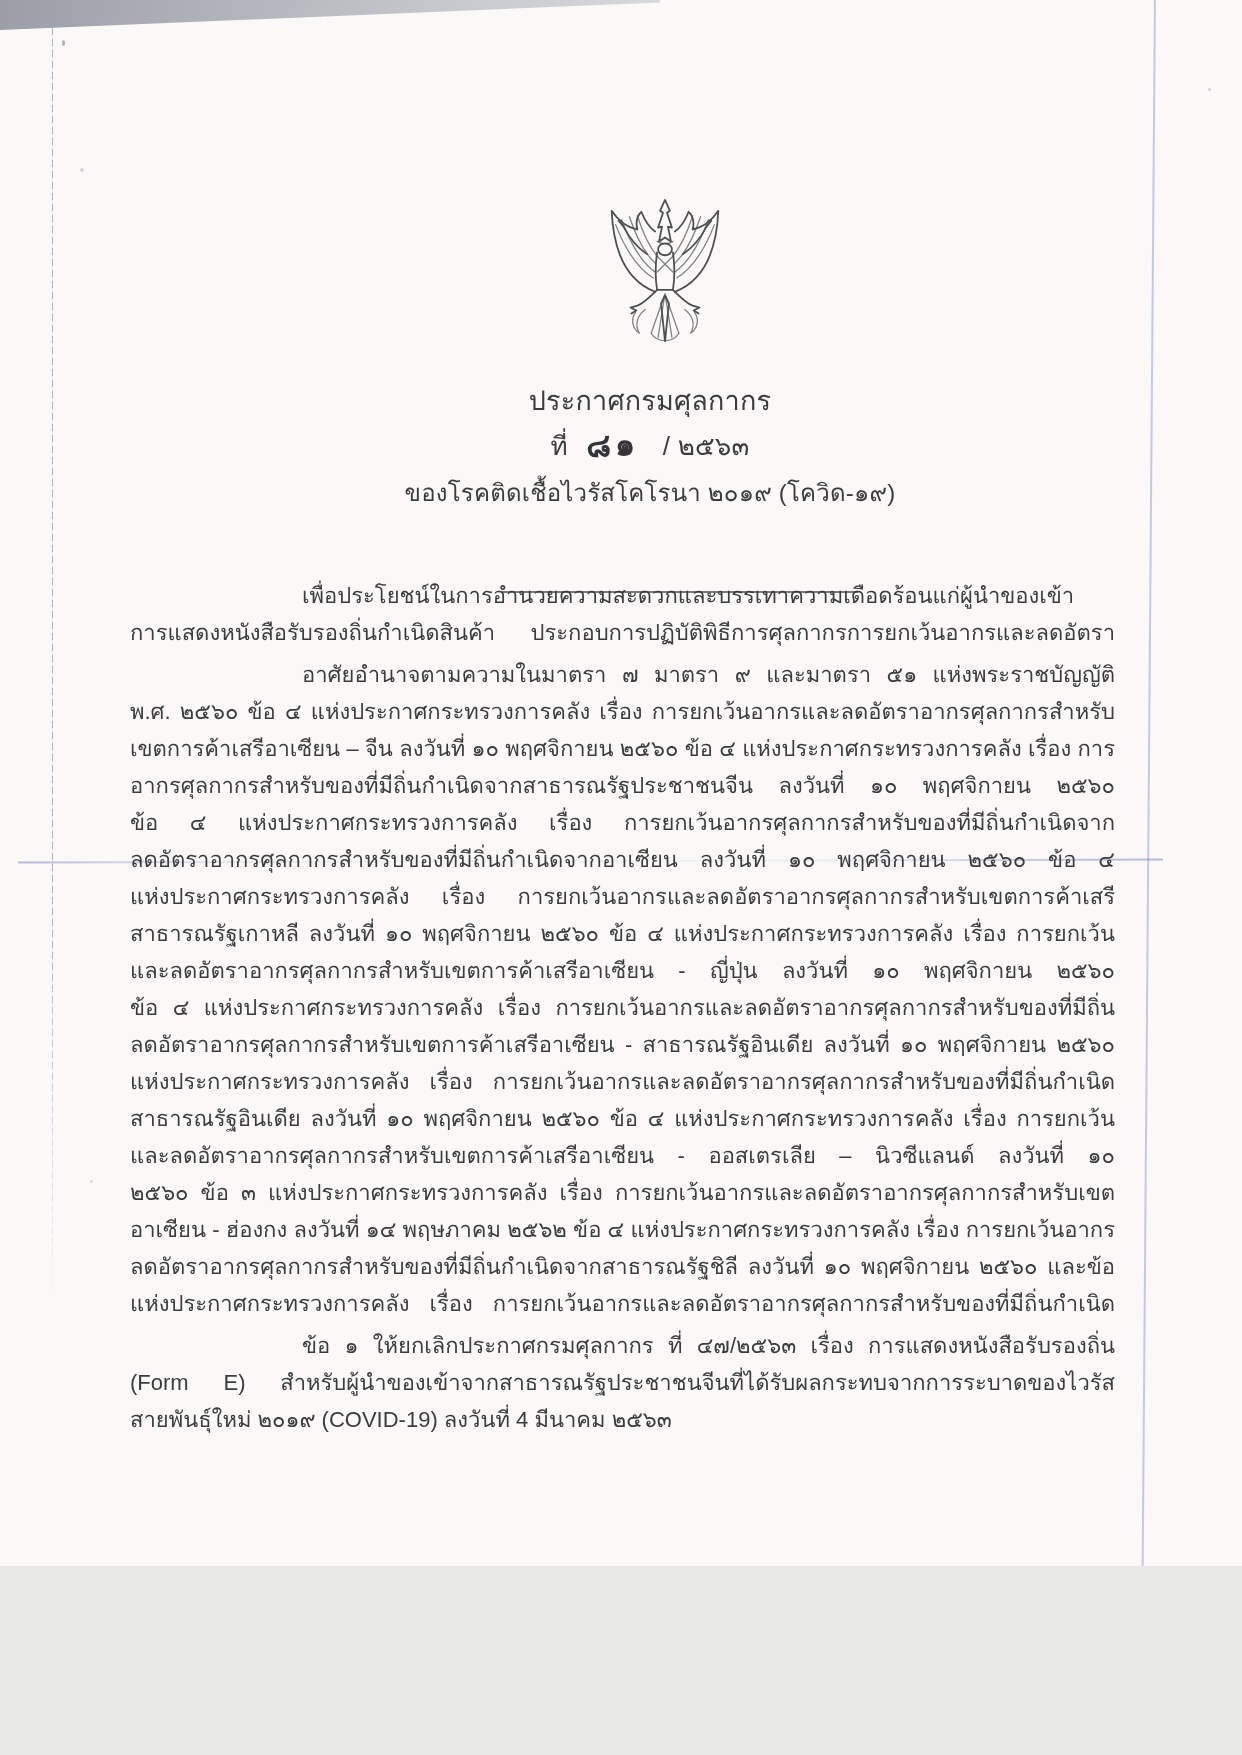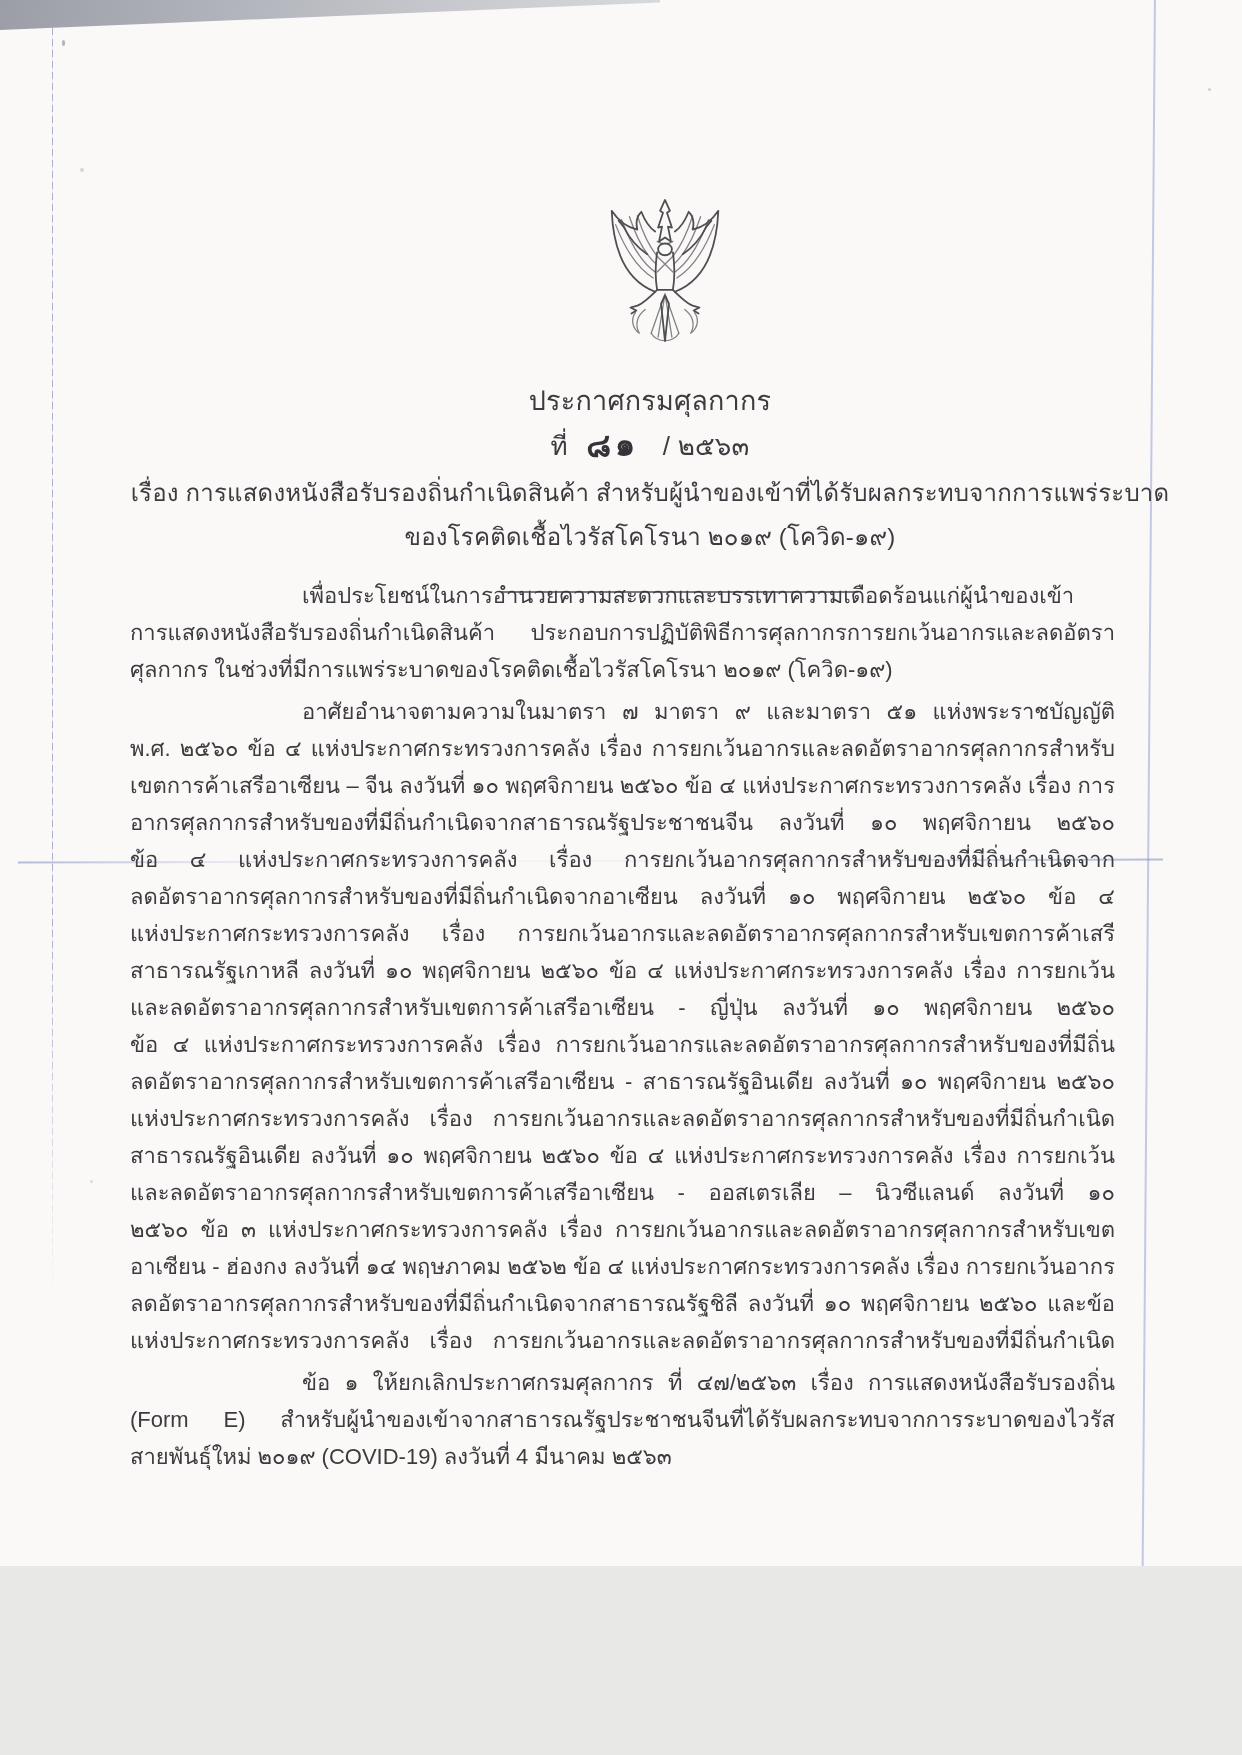--- a/index.html
+++ b/index.html
@@ -152,30 +152,28 @@
       <path class="soft" d="M60 116 C52 122 49 131 54 140 C47 135 45 126 50 119"></path>
       <path class="soft" d="M100 116 C108 122 111 131 106 140 C113 135 115 126 110 119"></path>
     </svg>
   </div>
 
   <div class="header">
     <div>ประกาศกรมศุลกากร</div>
     <div class="doc-number">
       <span>ที่</span><span class="hand">๘๑</span><span class="year">/ ๒๕๖๓</span>
     </div>
-    <div class="subject">เรื่อง การแสดงหนังสือรับรองถิ่นกำเนิดสินค้า สำหรับผู้นำของเข้าที่ได้รับผลกระทบจากการแพร่ระบาด</div>
     <div class="subject">ของโรคติดเชื้อไวรัสโคโรนา ๒๐๑๙ (โควิด-๑๙)</div>
   </div>
 
   <div class="rule"></div>
 
   <div class="body-text">
       <div class="doc-line indent">เพื่อประโยชน์ในการอำนวยความสะดวกและบรรเทาความเดือดร้อนแก่ผู้นำของเข้าเกี่ยวกับ</div>
       <div class="doc-line">การแสดงหนังสือรับรองถิ่นกำเนิดสินค้า ประกอบการปฏิบัติพิธีการศุลกากรการยกเว้นอากรและลดอัตราอากร</div>
-      <div class="doc-line last">ศุลกากร ในช่วงที่มีการแพร่ระบาดของโรคติดเชื้อไวรัสโคโรนา ๒๐๑๙ (โควิด-๑๙)</div>
       <div class="doc-line indent">อาศัยอำนาจตามความในมาตรา ๗ มาตรา ๙ และมาตรา ๕๑ แห่งพระราชบัญญัติศุลกากร</div>
       <div class="doc-line">พ.ศ. ๒๕๖๐ ข้อ ๔ แห่งประกาศกระทรวงการคลัง เรื่อง การยกเว้นอากรและลดอัตราอากรศุลกากรสำหรับ</div>
       <div class="doc-line">เขตการค้าเสรีอาเซียน – จีน ลงวันที่ ๑๐ พฤศจิกายน ๒๕๖๐ ข้อ ๔ แห่งประกาศกระทรวงการคลัง เรื่อง การยกเว้น</div>
       <div class="doc-line">อากรศุลกากรสำหรับของที่มีถิ่นกำเนิดจากสาธารณรัฐประชาชนจีน ลงวันที่ ๑๐ พฤศจิกายน ๒๕๖๐</div>
       <div class="doc-line">ข้อ ๔ แห่งประกาศกระทรวงการคลัง เรื่อง การยกเว้นอากรศุลกากรสำหรับของที่มีถิ่นกำเนิดจากสาธารณรัฐ</div>
       <div class="doc-line">ลดอัตราอากรศุลกากรสำหรับของที่มีถิ่นกำเนิดจากอาเซียน ลงวันที่ ๑๐ พฤศจิกายน ๒๕๖๐ ข้อ ๔</div>
       <div class="doc-line">แห่งประกาศกระทรวงการคลัง เรื่อง การยกเว้นอากรและลดอัตราอากรศุลกากรสำหรับเขตการค้าเสรีอาเซียน –</div>
       <div class="doc-line">สาธารณรัฐเกาหลี ลงวันที่ ๑๐ พฤศจิกายน ๒๕๖๐ ข้อ ๔ แห่งประกาศกระทรวงการคลัง เรื่อง การยกเว้นอากร</div>
       <div class="doc-line">และลดอัตราอากรศุลกากรสำหรับเขตการค้าเสรีอาเซียน - ญี่ปุ่น ลงวันที่ ๑๐ พฤศจิกายน ๒๕๖๐</div>
       <div class="doc-line">ข้อ ๔ แห่งประกาศกระทรวงการคลัง เรื่อง การยกเว้นอากรและลดอัตราอากรศุลกากรสำหรับของที่มีถิ่นกำเนิด</div>

